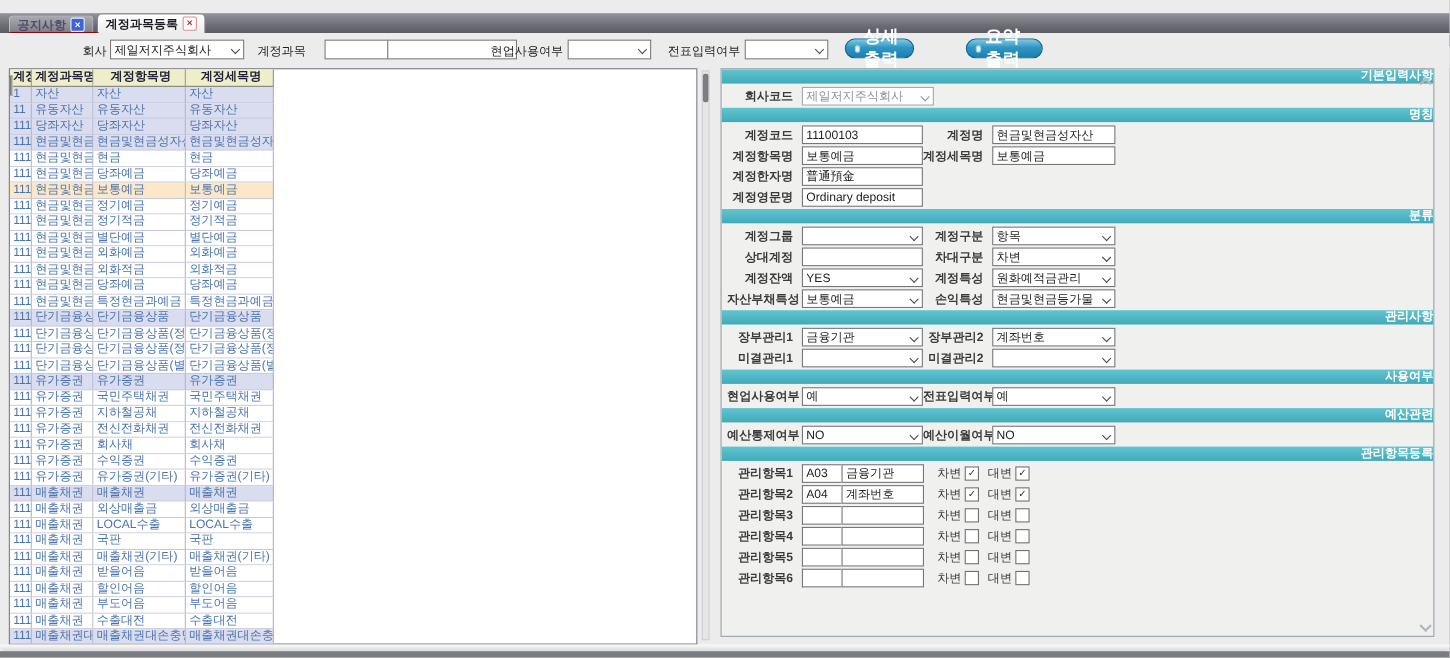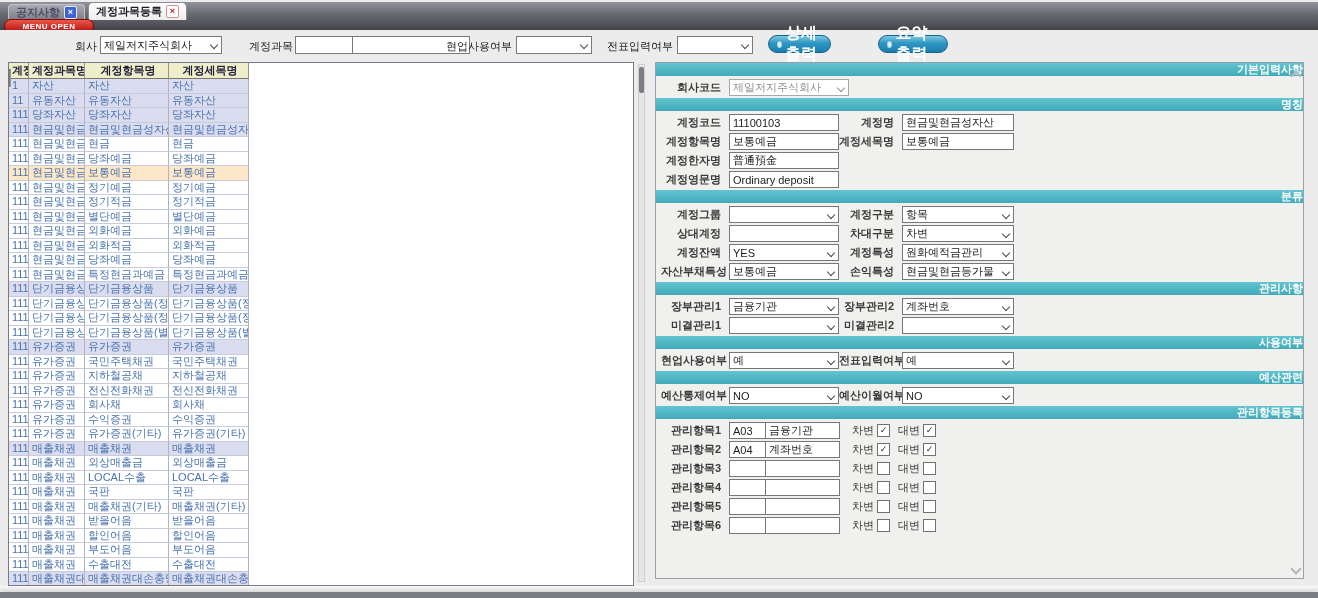--- a/index.html
+++ b/index.html
@@ -1,20 +1,20 @@
 <!DOCTYPE html>
 <html><head>
 <meta charset="utf-8">
 <style>
   html,body{margin:0;padding:0;}
   body{width:1318px;height:598px;font-family:"Liberation Sans","DejaVu Sans",sans-serif;background:#9a9a9a;}
   .app{position:relative;width:1318px;height:598px;background:#ececec;overflow:hidden;}
 
   
-  .topbar{position:absolute;left:0;top:2px;width:100%;height:30px;
+  .topbar{position:absolute;left:0;top:12px;width:100%;height:30px;
     background:linear-gradient(180deg,#93939b 0%,#6a6a72 40%,#3e3e44 100%);}
   .tab{position:absolute;top:2px;height:14px;display:flex;align-items:center;gap:4px;
     padding:0 7px;font-size:11px;border-radius:4px 4px 0 0;cursor:default;}
   .tab.inactive{left:8px;background:linear-gradient(#a9a9b2,#80808a);border:1px solid #c2c2c8;border-bottom:none;color:#4e4e66;font-weight:bold;}
   .tab.active{left:88px;top:0;height:17px;background:linear-gradient(#ffffff,#ededed);border:1px solid #8a8a90;border-bottom:none;color:#1c1c24;font-weight:bold;border-radius:5px 5px 0 0;}
   .closebox{width:11px;height:11px;border-radius:2px;font-size:9px;line-height:10px;text-align:center;font-weight:bold;}
   .closebox.blue{background:#3f62d6;color:#fff;border:1px solid #e8ecff;}
   .closebox.red{background:#fff;color:#c42020;border:1px solid #d89090;}
   .menu-open{position:absolute;left:4px;top:17px;width:88px;height:12px;border-radius:7px;
     background:linear-gradient(#ef5544,#b01414);border:1px solid #7e0e0e;color:#fff;
@@ -109,21 +109,21 @@
     </div>
     <div class="menu-open">MENU OPEN</div>
   </div>
 
   <div class="filterbar">
     <span class="flabel" style="left:60px;width:37px;">회사</span>
     <div class="sel" style="left:100px;width:122px;">
       <span class="sel-text">제일저지주식회사</span>
       <span class="arrow"></span>
     </div>
-    <span class="flabel" style="left:243px;width:50px;">계정과목</span>
+    <span class="flabel" style="left:228px;width:50px;">계정과목</span>
     <input class="tinput" style="left: 295px; width: 58px;" value="">
     <input class="tinput" style="left: 352px; width: 118px;" value="">
     <span class="flabel" style="left:430px;width:82px;">현업사용여부</span>
     <div class="sel" style="left:516px;width:76px;">
       <span class="sel-text"></span>
       <span class="arrow"></span>
     </div>
     <span class="flabel" style="left:606px;width:67px;">전표입력여부</span>
     <div class="sel" style="left:677px;width:76px;">
       <span class="sel-text"></span>

